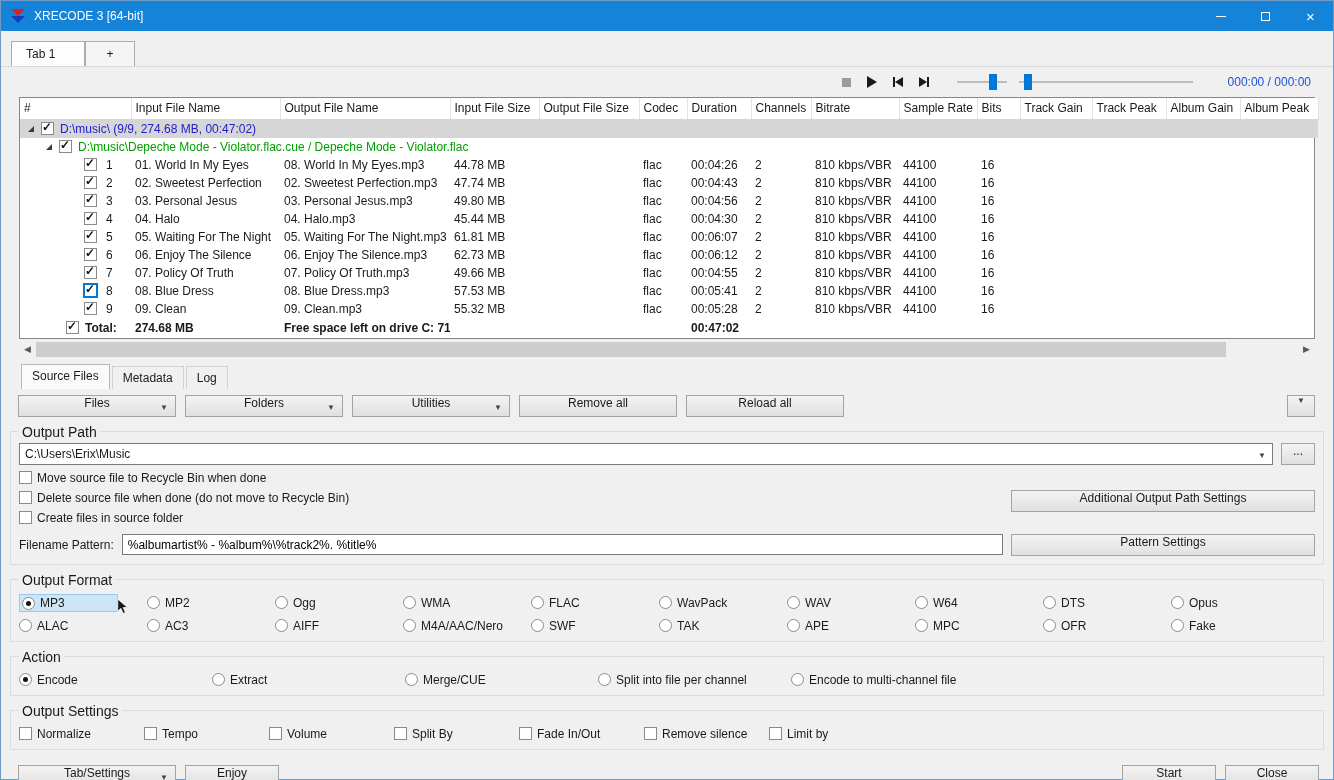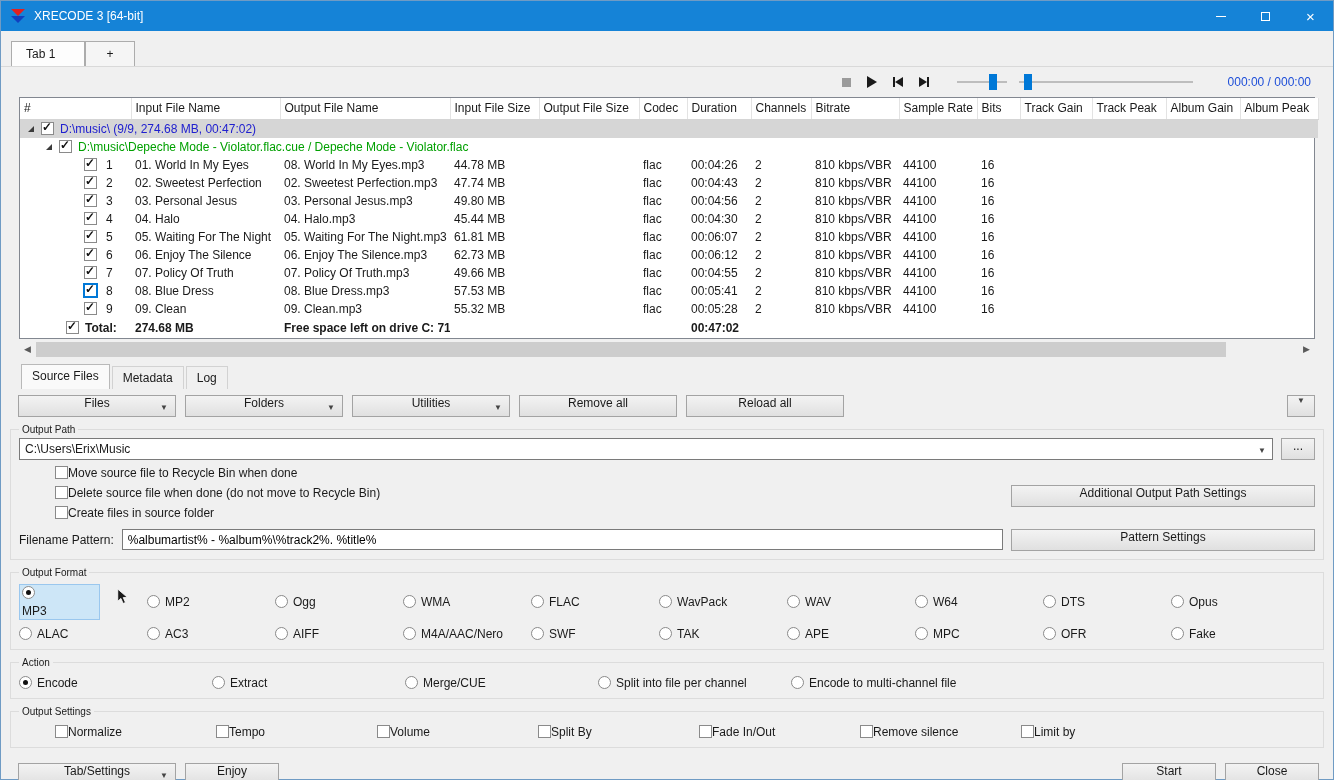--- a/index.html
+++ b/index.html
@@ -76,39 +76,39 @@
   .btn.w158 { width: 158px; }
   .btn.w94 { width: 94px; }
   .btn.w268 { width: 304px; }
   .btn .drop { position: absolute; right: 7px; top: 7px; font-size: 8px; color: #444; }
   .btnrow .gap { flex: 1; }
   .btn.arrow-only { width: 28px; }
   .btn.arrow-only .drop { position: static; }
 
   
   fieldset { border: 1px solid #dcdcdc; margin: 7px 9px 0 9px; padding: 3px 8px 8px 8px; position: relative; }
-  legend { padding: 0 3px; font-size: 10px; }
+  legend { padding: 0 3px; font-size: 14px; }
 
   .combo { height: 22px; background: #fff; border: 1px solid #7a7a7a; display: flex; align-items: center; flex: 1; position: relative; padding-left: 5px; }
   .combo .drop { position: absolute; right: 6px; top: 7px; font-size: 8px; color: #444; }
   .comborow { display: flex; gap: 8px; align-items: center; }
   .browse { width: 34px; height: 22px; flex: none; }
-  .opt { display: flex; align-items: center; margin-top: 6px; margin-left: 36px; }
+  .opt { display: flex; align-items: center; gap: 5px; margin-top: 6px; }
   .optcol { display: flex; flex-direction: column; }
   .abs-right-btn { position: absolute; right: 8px; top: 50px; }
   .patternrow { display: flex; align-items: center; margin-top: 9px; gap: 8px; }
   .patternrow input { height: 21px; border: 1px solid #7a7a7a; padding: 0 5px; font: 12px "Liberation Sans", sans-serif; flex: 1; background: #fff; }
   .patternrow .btn { flex: none; }
   .patlabel { white-space: nowrap; }
 
   .radio { width: 13px; height: 13px; border: 1px solid #8a8a8a; border-radius: 50%; background: #fff; display: inline-block; position: relative; flex: none; }
   .radio.sel::after { content: ""; position: absolute; left: 3px; top: 3px; width: 5px; height: 5px; border-radius: 50%; background: #111; }
   .fmtgrid { display: grid; grid-template-columns: repeat(9, 128px) auto; row-gap: 9px; margin-top: 5px; }
   .ropt { display: flex; align-items: center; gap: 5px; position: relative; }
-  .ropt .hl { display: flex; align-items: flex-start; gap: 5px; flex-direction: column; }
+  .ropt .hl { display: flex; align-items: flex-end; gap: 5px; }
   .ropt.selected-hl .hl { background: #cde6f7; border: 1px solid #9ac7ee; padding: 1px 52px 1px 2px; margin: -2px 0; }
   .cursor-svg { position: absolute; left: 96px; top: 2px; }
   .actionrow { display: flex; margin-top: 5px; }
   .actionrow .ropt { width: 193px; }
   .setrow { display: flex; margin-top: 5px; }
   .setrow .opt { width: 125px; margin-top: 0; }
 
   
   .footer { display: flex; margin: 15px 14px 0 17px; gap: 9px; flex: none; }
   .footer .gap { flex: 1; }

